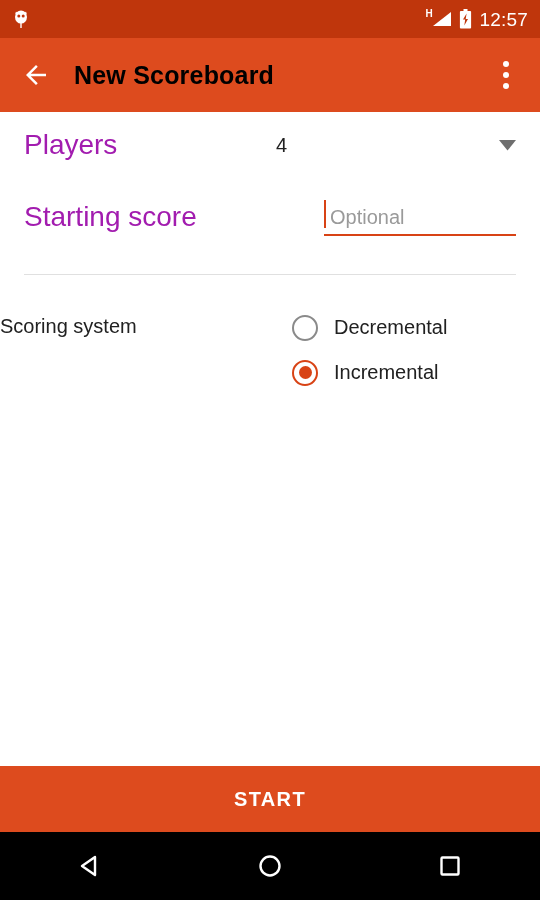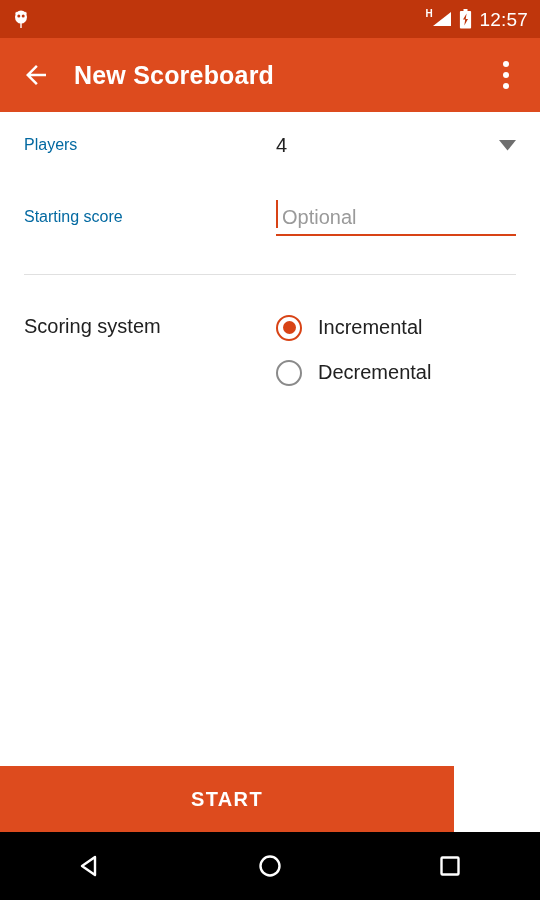--- a/index.html
+++ b/index.html
@@ -38,47 +38,47 @@
     position:absolute; top:38px; left:0; width:540px; height:74px;
     background:#DD4B1E;
     display:flex; align-items:center;
   }
   .back-btn {
     width:72px; height:74px;
     display:flex; align-items:center; justify-content:center;
     cursor:pointer;
   }
   .appbar-title {
-    color:#ffffff; font-size:25px; font-weight:bold;
+    color:#000000; font-size:25px; font-weight:bold;
     letter-spacing:0.2px; margin-left:2px; flex:1;
   }
   .overflow-btn {
     width:56px; height:74px;
     display:flex; flex-direction:column; align-items:center; justify-content:center;
     gap:5px; cursor:pointer; margin-right:6px;
   }
   .overflow-btn i { display:block; width:6px; height:6px; border-radius:50%; background:#ffffff; }
 
   
   .content { position:absolute; top:112px; left:0; width:540px; }
 
   .row {
     position:relative; display:flex; align-items:center;
     padding-left:24px; padding-right:24px;
   }
-  .row-label { font-size:16px; color:#0369a1; }
+  .row-label { font-size:28px; color:#a21caf; }
 
   
   .row-players { height:66px; }
   .players-label { width:252px; }
   .players-value { font-size:20px; color:#212121; flex:1; }
   .players-caret { width:18px; display:flex; align-items:center; justify-content:center; cursor:pointer; }
 
   
-  .row-score { height:78px; align-items:center; }
+  .row-score { height:78px; align-items:center;gap:48px; }
   .score-label { width:252px; }
   .score-field {
     position:relative; flex:1; height:46px;
     display:flex; align-items:center;
   }
   .score-input {
     width:100%; height:40px; border:none; outline:none; background:transparent;
     font-family:Liberation Sans, sans-serif;
     font-size:20px; color:#212121; padding:0 0 0 6px;
   }
@@ -88,39 +88,39 @@
   }
   .score-underline {
     position:absolute; left:0; right:0; bottom:4px; height:2px; background:#D84315;
   }
 
   .divider {
     margin:18px 24px 0 24px; height:1px; background:#e0e0e0;
   }
 
   
-  .scoring { margin-top:30px; padding-left:24px; padding-right:24px; display:flex; }
+  .scoring { margin-top:30px; padding-right:24px; display:flex;gap:40px; }
   .scoring-label { width:252px; font-size:20px; color:#212121; padding-top:10px; }
   .options { flex:1; }
   .option { display:flex; align-items:center; height:45px; cursor:pointer; }
   .radio {
     width:26px; height:26px; border-radius:50%;
     border:2px solid #8a8a8a; box-sizing:border-box;
     display:flex; align-items:center; justify-content:center;
     flex:none;
   }
   .radio.checked { border-color:#D84315; }
   .radio.checked::after {
     content:""; width:13px; height:13px; border-radius:50%; background:#D84315;
   }
   .option-label { font-size:20px; color:#212121; margin-left:16px; }
 
   
   .start-btn {
-    position:absolute; left:0; top:766px; width:454px; height:66px;
+    position:absolute; left:0; top:766px; width:540px; height:66px;
     background:#DD4B1E; border:none; cursor:pointer;
     color:#ffffff; font-family:"Liberation Sans", sans-serif;
     font-size:20px; font-weight:bold; letter-spacing:1.4px;
   }
 
   
   .navbar {
     position:absolute; left:0; top:832px; width:540px; height:68px;
     background:#000000; display:flex; align-items:center;
   }
@@ -192,26 +192,26 @@
         <span class="score-underline"></span>
       </div>
     </div>
 
     <div class="divider"></div>
 
     <div class="scoring">
       <div class="scoring-label">Scoring system</div>
       <div class="options">
         <div class="option">
+          <span class="radio"></span>
+          <span class="option-label">Decremental</span>
+        </div>
+        <div class="option">
           <span class="radio checked"></span>
           <span class="option-label">Incremental</span>
-        </div>
-        <div class="option">
-          <span class="radio"></span>
-          <span class="option-label">Decremental</span>
         </div>
       </div>
     </div>
 
   </div>
 
   <button class="start-btn">START</button>
 
   <div class="navbar">
     <div class="nav-btn">

